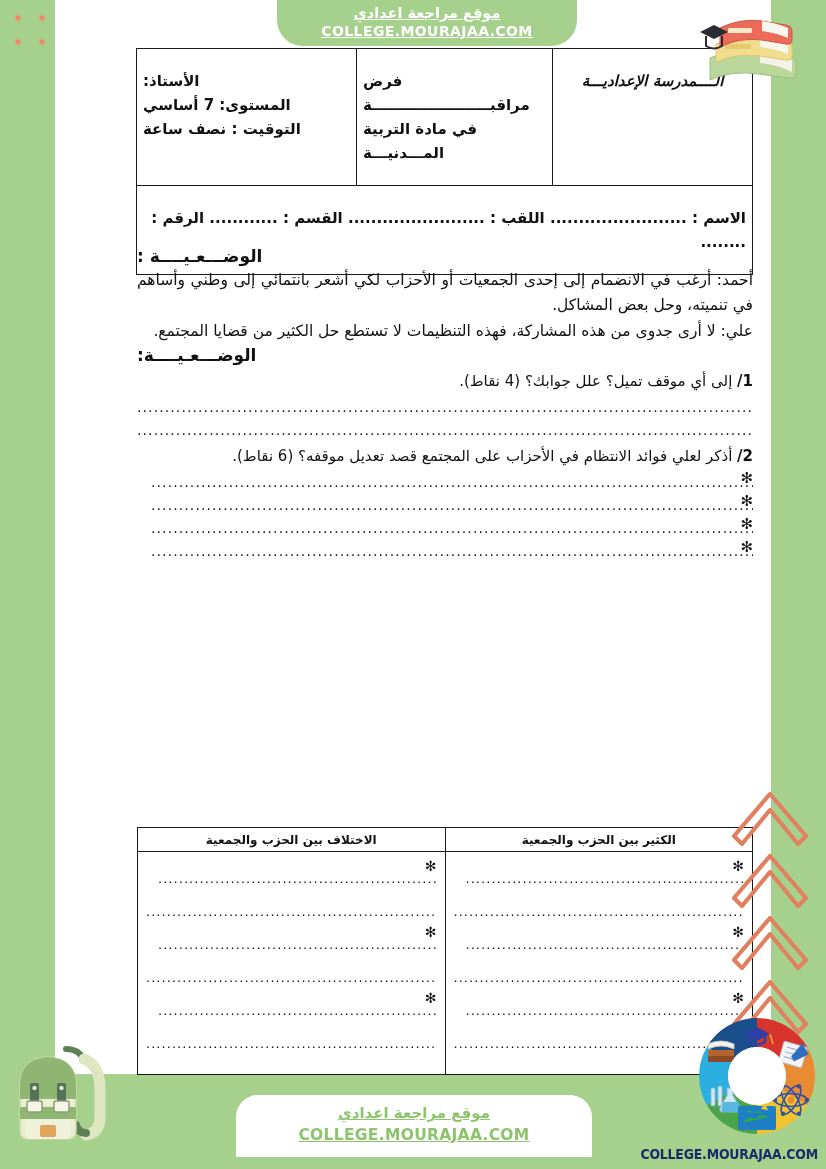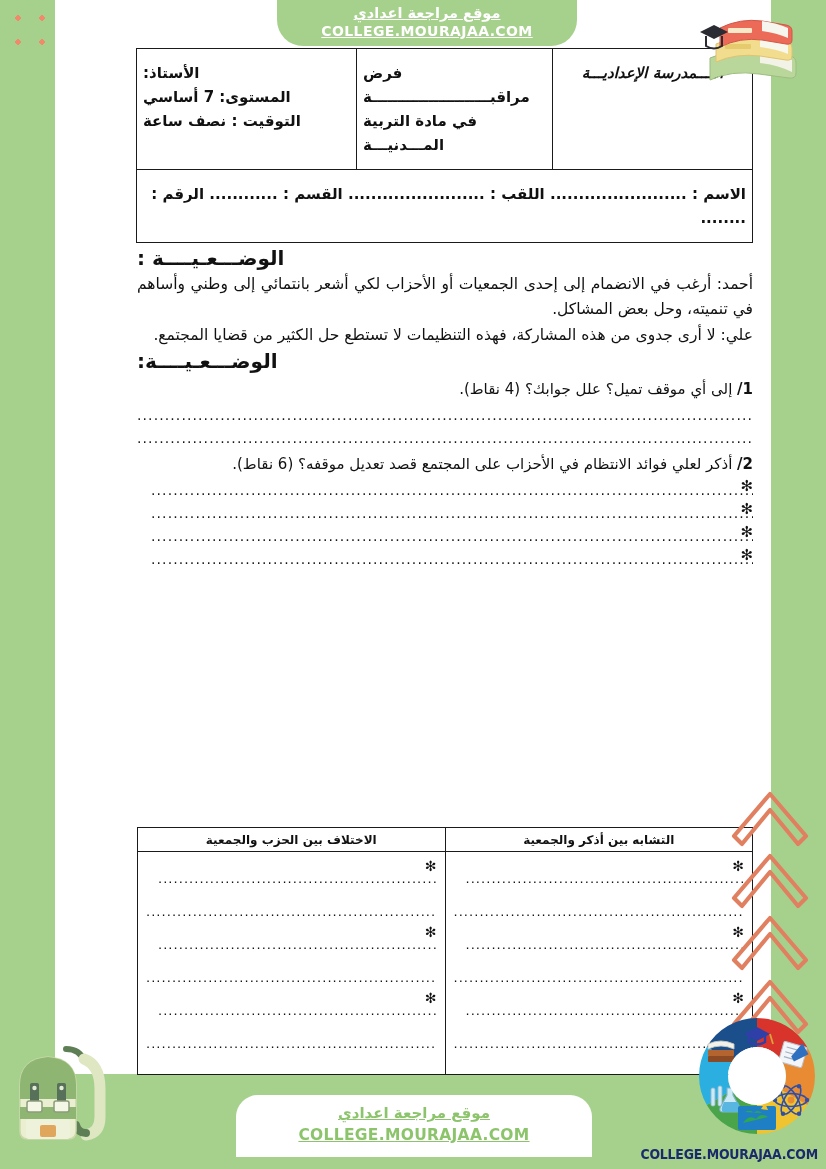--- a/index.html
+++ b/index.html
@@ -166,21 +166,21 @@
   .hdr-table {
     position: absolute;
     right: 18px;
     top: 48px;
     width: 616px;
     border-collapse: collapse;
     table-layout: fixed;
   }
   .hdr-table td {
     border: 1.4px solid #1a1a1a;
-    padding: 12px 6px;
+    padding: 20px 6px;
     vertical-align: top;
     font-size: 15px;
     font-weight: bold;
     line-height: 24px;
   }
   .hdr-school { width: 200px; text-align: center; }
   .hdr-subject { width: 196px; text-align: left; }
   .hdr-meta    { width: 220px; text-align: left; }
   .hdr-school .line1 { letter-spacing: 0px; font-style: italic; }
   .hdr-subject .line1, .hdr-subject .line2 { display: block; }
@@ -194,21 +194,21 @@
   }
 
   .body-block {
     position: absolute;
     right: 18px;
     top: 246px;
     width: 616px;
   }
 
   .sec-title {
-    font-size: 20px;
+    font-size: 17px;
     font-weight: bold;
     text-align: left;
     margin-bottom: 2px;
     letter-spacing: 0.5px;
   }
   .para {
     font-size: 15.5px;
     line-height: 25px;
     text-align: justify;
     margin-bottom: 1px;
@@ -363,21 +363,21 @@
           <span class="star">✻</span>
           <div class="dotline">..............................................................................................................................................................................</div>
         </div>
 
 
       </div>
 
       <table class="cmp-table">
         <tbody>
             <tr>
-          <th>التشابه بين أذكر والجمعية</th>
+          <th>الكثير بين الحزب والجمعية</th>
           <th>الاختلاف بين الحزب والجمعية</th>
         </tr>
         <tr>
           <td>
             <div class="cmp-line has-star">
               <span class="star">✻</span>
               <span class="dots">..............................................................................................................................................................................</span>
             </div>
             <div class="cmp-line">
               <span class="dots">..............................................................................................................................................................................</span>

